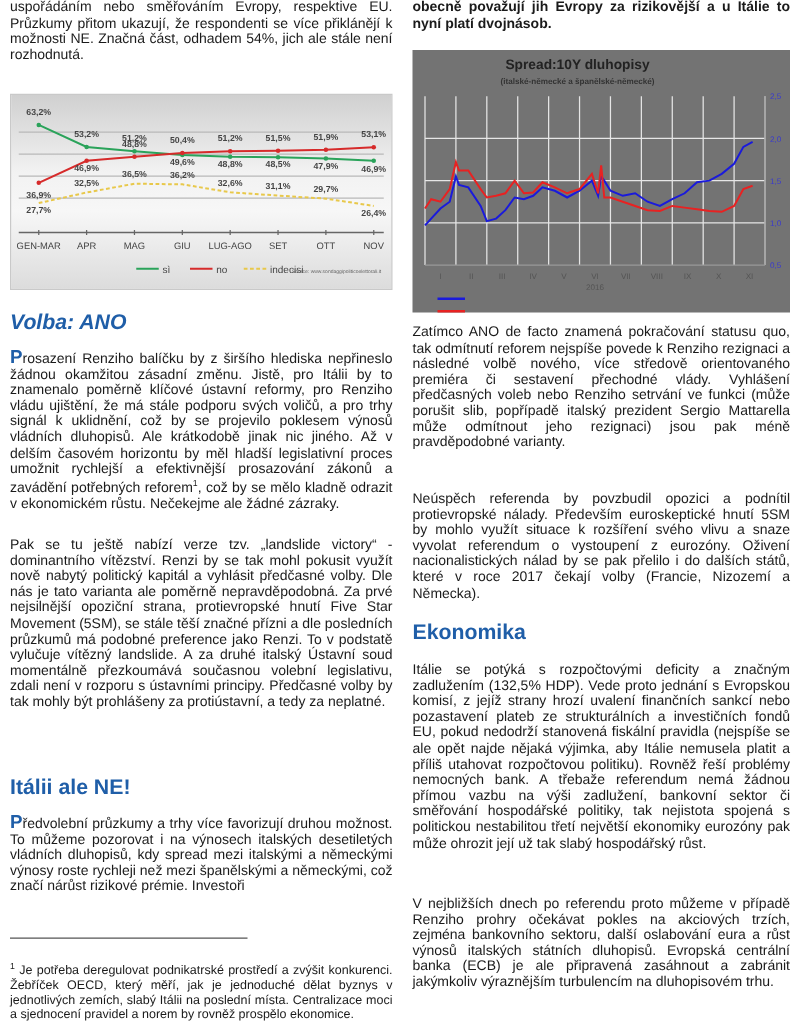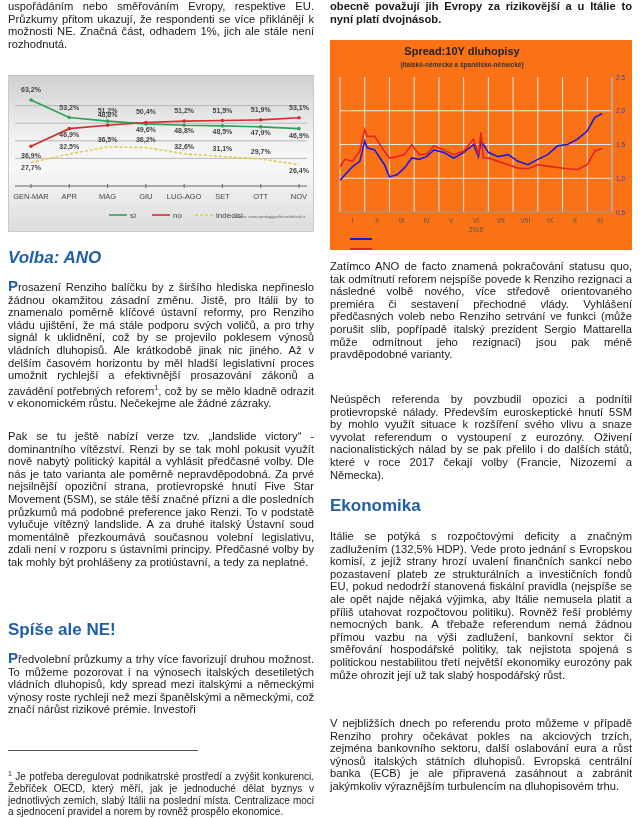--- a/index.html
+++ b/index.html
@@ -7,31 +7,31 @@
          font-family:"Liberation Sans", sans-serif; color:#1a1a1a; }
   .col { position:absolute; top:0; width:306px; }
   .col-left { left:8px; }
   p.txt { margin:0; font-size:11.2px; line-height:12.6px; text-align:justify; }
   .h2 { font-size:17px; font-weight:bold; color:#1f5ea8; margin:0; position:absolute; }
   .dropcap { color:#1f5ea8; font-size:15px; font-weight:bold; }
   .abs { position:absolute; }
   .chart1 { position:absolute; left:8px; top:75px; width:304px; height:155px;
             background:linear-gradient(180deg,#d0d0d0 0%, #f2f2f2 40%, #f7f7f7 60%, #dcdcdc 100%);
             border:1px solid #c9c9c9; }
-  .chart2 { position:absolute; left:330px; top:40px; width:302px; height:210px; background:#f97316; }
+  .chart2 { position:absolute; left:330px; top:40px; width:302px; height:210px; background:#737373; }
   svg text { font-family:"Liberation Sans", sans-serif; }
   .fn-rule { position:absolute; left:8px; top:750px; width:190px; height:1px; background:#555; }
   .fn { position:absolute; left:8px; top:758px; width:306px; font-size:10px; line-height:11.6px; text-align:justify; }
   sup { font-size:7px; }
 </style>
 </head>
 <body>
 
 <div class="col col-left">
-  <p class="txt abs" style="top:0;width:306px;">uspořádáním nebo směřováním Evropy, respektive EU. Průzkumy přitom ukazují, že respondenti se více přiklánějí k možnosti NE. Značná část, odhadem 1%, jich ale stále není rozhodnutá.</p>
+  <p class="txt abs" style="top:0;width:306px;">uspořádáním nebo směřováním Evropy, respektive EU. Průzkumy přitom ukazují, že respondenti se více přiklánějí k možnosti NE. Značná část, odhadem 54%, jich ale stále není rozhodnutá.</p>
 </div>
 
 <div class="chart1">
   <svg id="poll-svg" width="304" height="155">
       <line x1="6" x2="298" y1="82.4" y2="82.4" stroke="#b8b8b8" stroke-width="1"></line>
       <line x1="6" x2="298" y1="64.8" y2="64.8" stroke="#b8b8b8" stroke-width="1"></line>
       <line x1="6" x2="298" y1="47.2" y2="47.2" stroke="#b8b8b8" stroke-width="1"></line>
       <line x1="6" x2="298" y1="29.599999999999994" y2="29.599999999999994" stroke="#b8b8b8" stroke-width="1"></line>
       <line x1="6" x2="298" y1="110" y2="110" stroke="#666" stroke-width="1.2"></line>
       <line x1="22" x2="22" y1="108" y2="112" stroke="#666"></line>
@@ -102,21 +102,21 @@
       <text x="296" y="142" font-size="4" text-anchor="end" fill="#666">Source: www.sondaggipoliticoelettorali.it</text>
     </svg>
 </div>
 
 <h2 class="h2" style="left:8px;top:248px;font-style:italic;">Volba: ANO</h2>
 
 <p class="txt abs" style="left:8px;top:280px;width:306px;"><span class="dropcap">P</span><span>rosazení Renziho balíčku by z širšího hlediska nepřineslo žádnou okamžitou zásadní změnu. Jistě, pro Itálii by to znamenalo poměrně klíčové ústavní reformy, pro Renziho vládu ujištění, že má stále podporu svých voličů, a pro trhy signál k uklidnění, což by se projevilo poklesem výnosů vládních dluhopisů. Ale krátkodobě jinak nic jiného. Až v delším časovém horizontu by měl hladší legislativní proces umožnit rychlejší a efektivnější prosazování zákonů a zavádění potřebných reforem</span><sup>1</sup><span>, což by se mělo kladně odrazit v ekonomickém růstu. Nečekejme ale žádné zázraky.</span></p>
 
 <p class="txt abs" style="left:8px;top:430px;width:306px;">Pak se tu ještě nabízí verze tzv. „landslide victory“ - dominantního vítězství. Renzi by se tak mohl pokusit využít nově nabytý politický kapitál a vyhlásit předčasné volby. Dle nás je tato varianta ale poměrně nepravděpodobná. Za prvé nejsilnější opoziční strana, protievropské hnutí Five Star Movement (5SM), se stále těší značné přízni a dle posledních průzkumů má podobné preference jako Renzi. To v podstatě vylučuje vítězný landslide. A za druhé italský Ústavní soud momentálně přezkoumává současnou volební legislativu, zdali není v rozporu s ústavními principy. Předčasné volby by tak mohly být prohlášeny za protiústavní, a tedy za neplatné.</p>
 
-<h2 class="h2" style="left:8px;top:620px;">Spíše ale NE!</h2>
+<h2 class="h2" style="left:8px;top:620px;">Itálii ale NE!</h2>
 
 <p class="txt abs" style="left:8px;top:652px;width:306px;"><span class="dropcap">P</span><span>ředvolební průzkumy a trhy více favorizují druhou možnost. To můžeme pozorovat i na výnosech italských desetiletých vládních dluhopisů, kdy spread mezi italskými a německými výnosy roste rychleji než mezi španělskými a německými, což značí nárůst rizikové prémie. Investoři</span></p>
 
 <div class="fn-rule"></div>
 <p class="fn"><sup>1</sup><span> Je potřeba deregulovat podnikatrské prostředí a zvýšit konkurenci. Žebříček OECD, který měří, jak je jednoduché dělat byznys v jednotlivých zemích, slabý Itálii na poslední místa. Centralizace moci a sjednocení pravidel a norem by rovněž prospělo ekonomice.</span></p>
 
 <p class="txt abs" style="left:330px;top:0;width:302px;font-weight:bold;">obecně považují jih Evropy za rizikovější a u Itálie to nyní platí dvojnásob.</p>
 
 <div class="chart2">
   <svg id="spread-svg" width="302" height="210">

